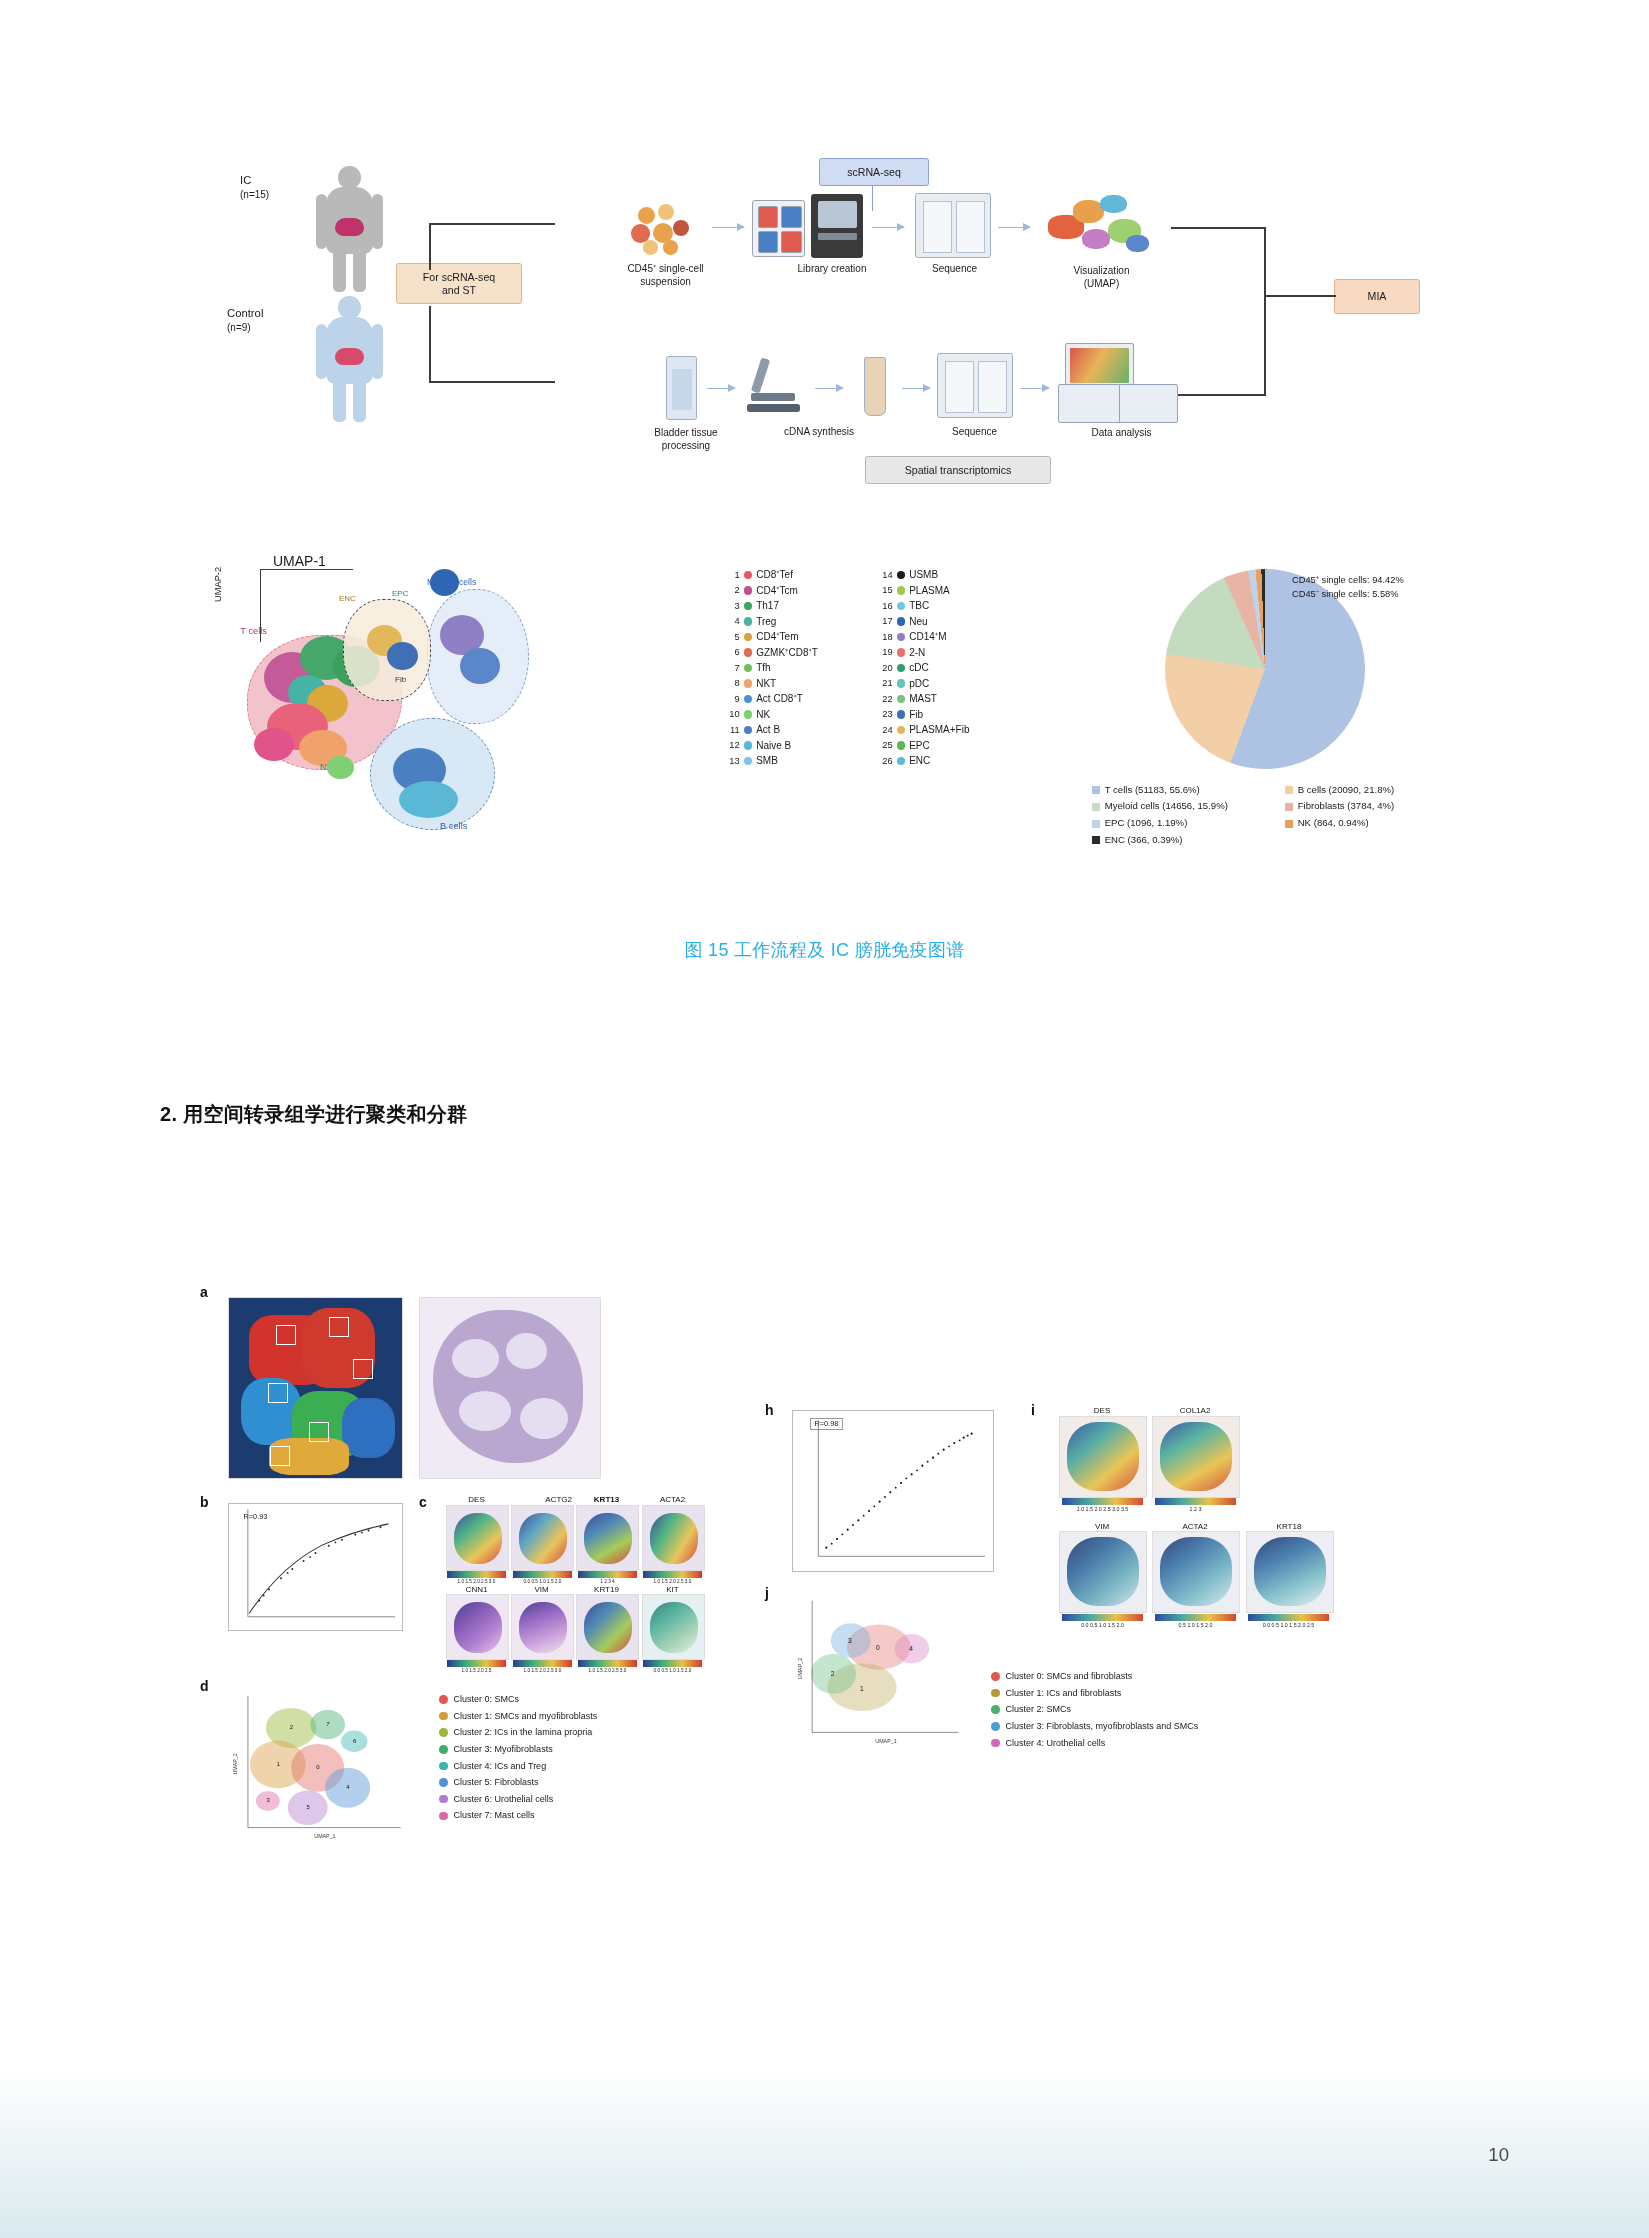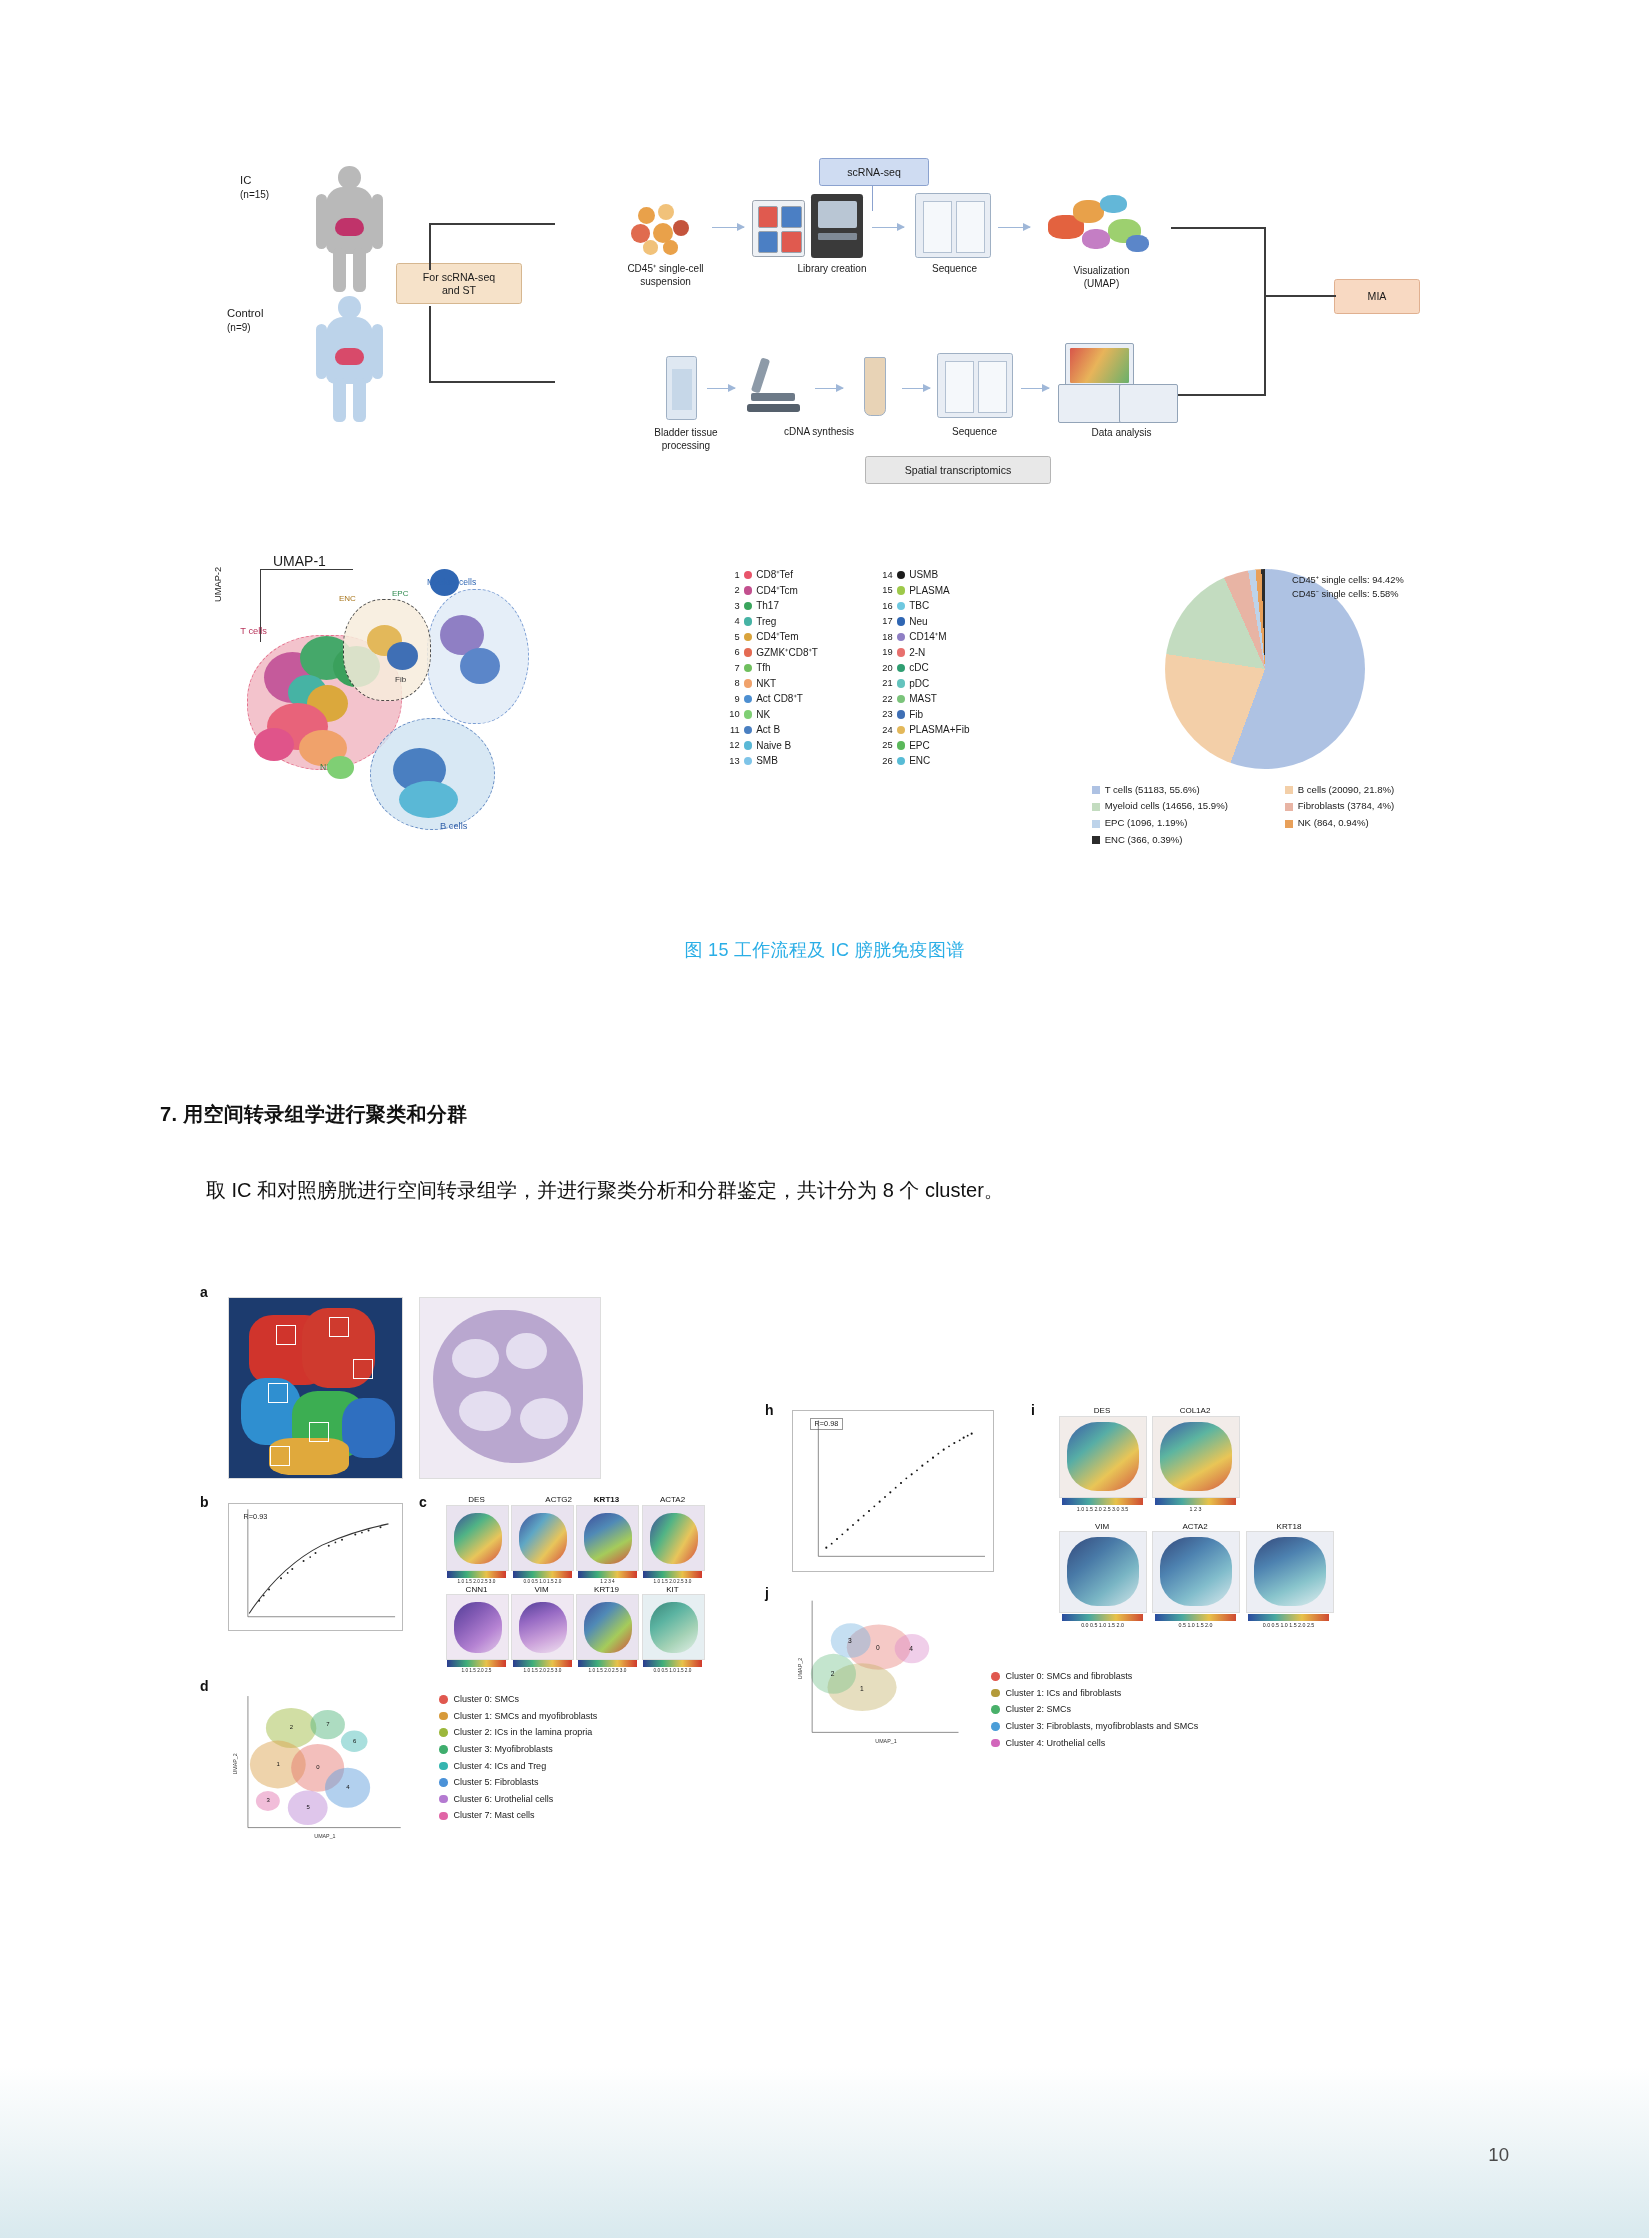--- a/index.html
+++ b/index.html
@@ -492,22 +492,21 @@
                 <span>ENC (366, 0.39%)</span>
               </div>
           </div>
         </div>
       </div>
     </div>
   </div>
 
   <div class="caption" id="cap15">图 15 工作流程及 IC 膀胱免疫图谱</div>
 
-  <div class="sec-head">7. 用空间转录组学进行聚类和分群</div>
-  <div class="body-par">取 IC 和对照膀胱进行空间转录组学，并进行聚类分析和分群鉴定，共计分为 8 个 cluster。</div>
+  <div class="sec-head">2. 用空间转录组学进行聚类和分群</div>
 
   <div class="fig16">
 
     <div class="pl" style="left:0px; top:0px;">a</div>
     <div class="imgpane" style="left:28px; top:13.3px; width:173px; height:180px; background:#1c3b6e;">
       <div class="cellblob" style="left:20px; top:16.6px; width:80px; height:70px; background:#d0342c; border-radius:30%;"></div>
       <div class="cellblob" style="left:73px; top:10px; width:73px; height:80px; background:#cf3a2e; border-radius:35%;"></div>
       <div class="cellblob" style="left:12px; top:80px; width:60px; height:67px; background:#2f8fd0; border-radius:40%;"></div>
       <div class="cellblob" style="left:63px; top:93px; width:73px; height:67px; background:#3cae52; border-radius:35%;"></div>
       <div class="cellblob" style="left:113px; top:100px; width:53px; height:60px; background:#2f6fc0; border-radius:40%;"></div>

